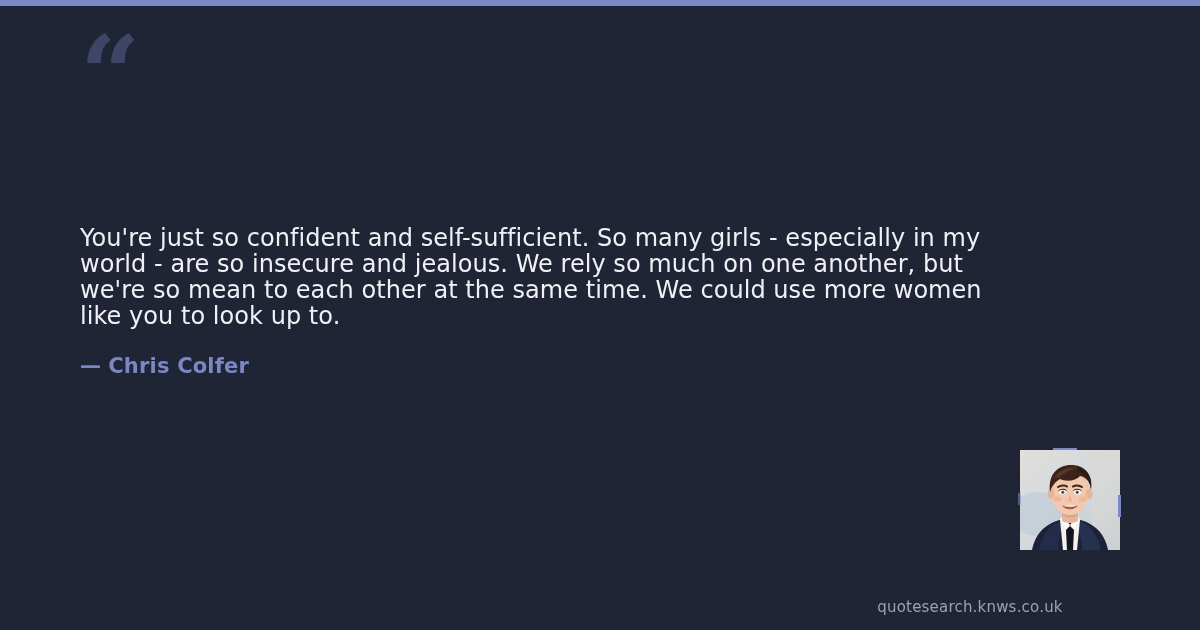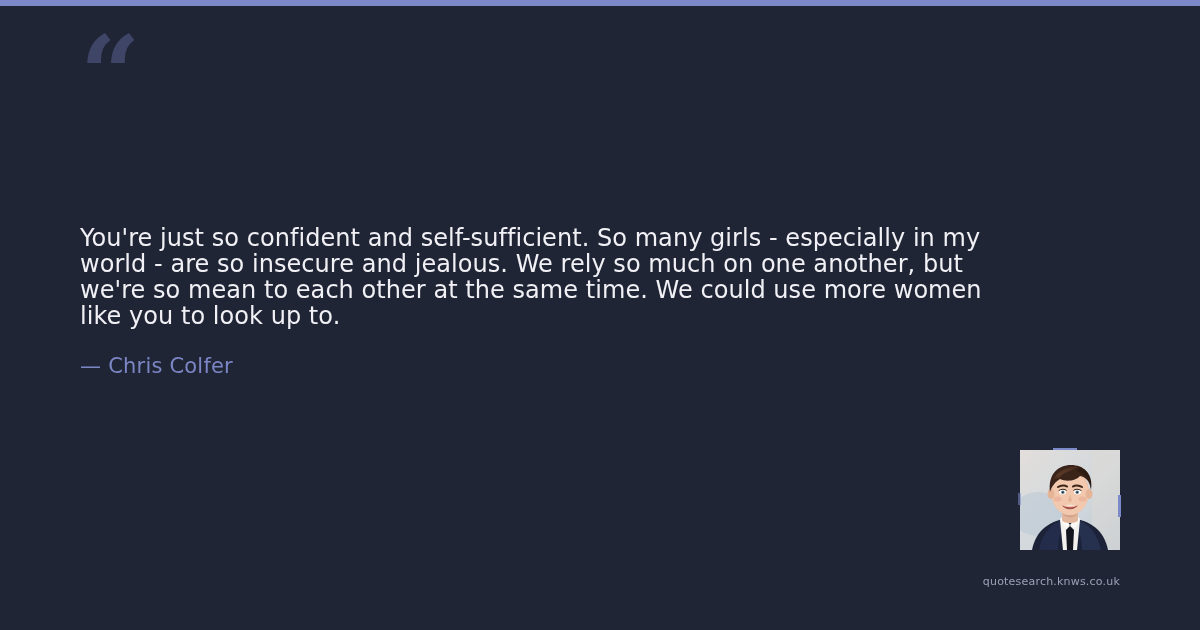--- a/index.html
+++ b/index.html
@@ -50,21 +50,21 @@
     font-weight: 400;
     letter-spacing: 0.05px;
   }
 
   
   .attribution {
     position: absolute;
     left: 80px;
     top: 354px;
     font-size: 21px;
-    font-weight: 400;
+    font-weight: 700;
     color: #7b86c5;
     letter-spacing: 0.2px;
     white-space: nowrap;
     text-align: right;
   }
   .attribution .dash {
     margin-right: 7px;
   }
 
   
@@ -98,24 +98,24 @@
   .edge-left {
     left: 1018px; top: 493px;
     width: 3px; height: 12px;
     opacity: 0.55;
   }
 
   
   .footer-url {
     position: absolute;
     left: 820px;
-    top: 575px;
+    top: 598px;
     width: 300px;
-    text-align: right;
-    font-size: 11px;
+    text-align: center;
+    font-size: 15px;
     color: #9ba2b5;
     letter-spacing: 0.2px;
   }
 </style>
 </head>
 <body>
 
 <div class="top-bar"></div>
 
 <div class="quote-mark">“</div>

